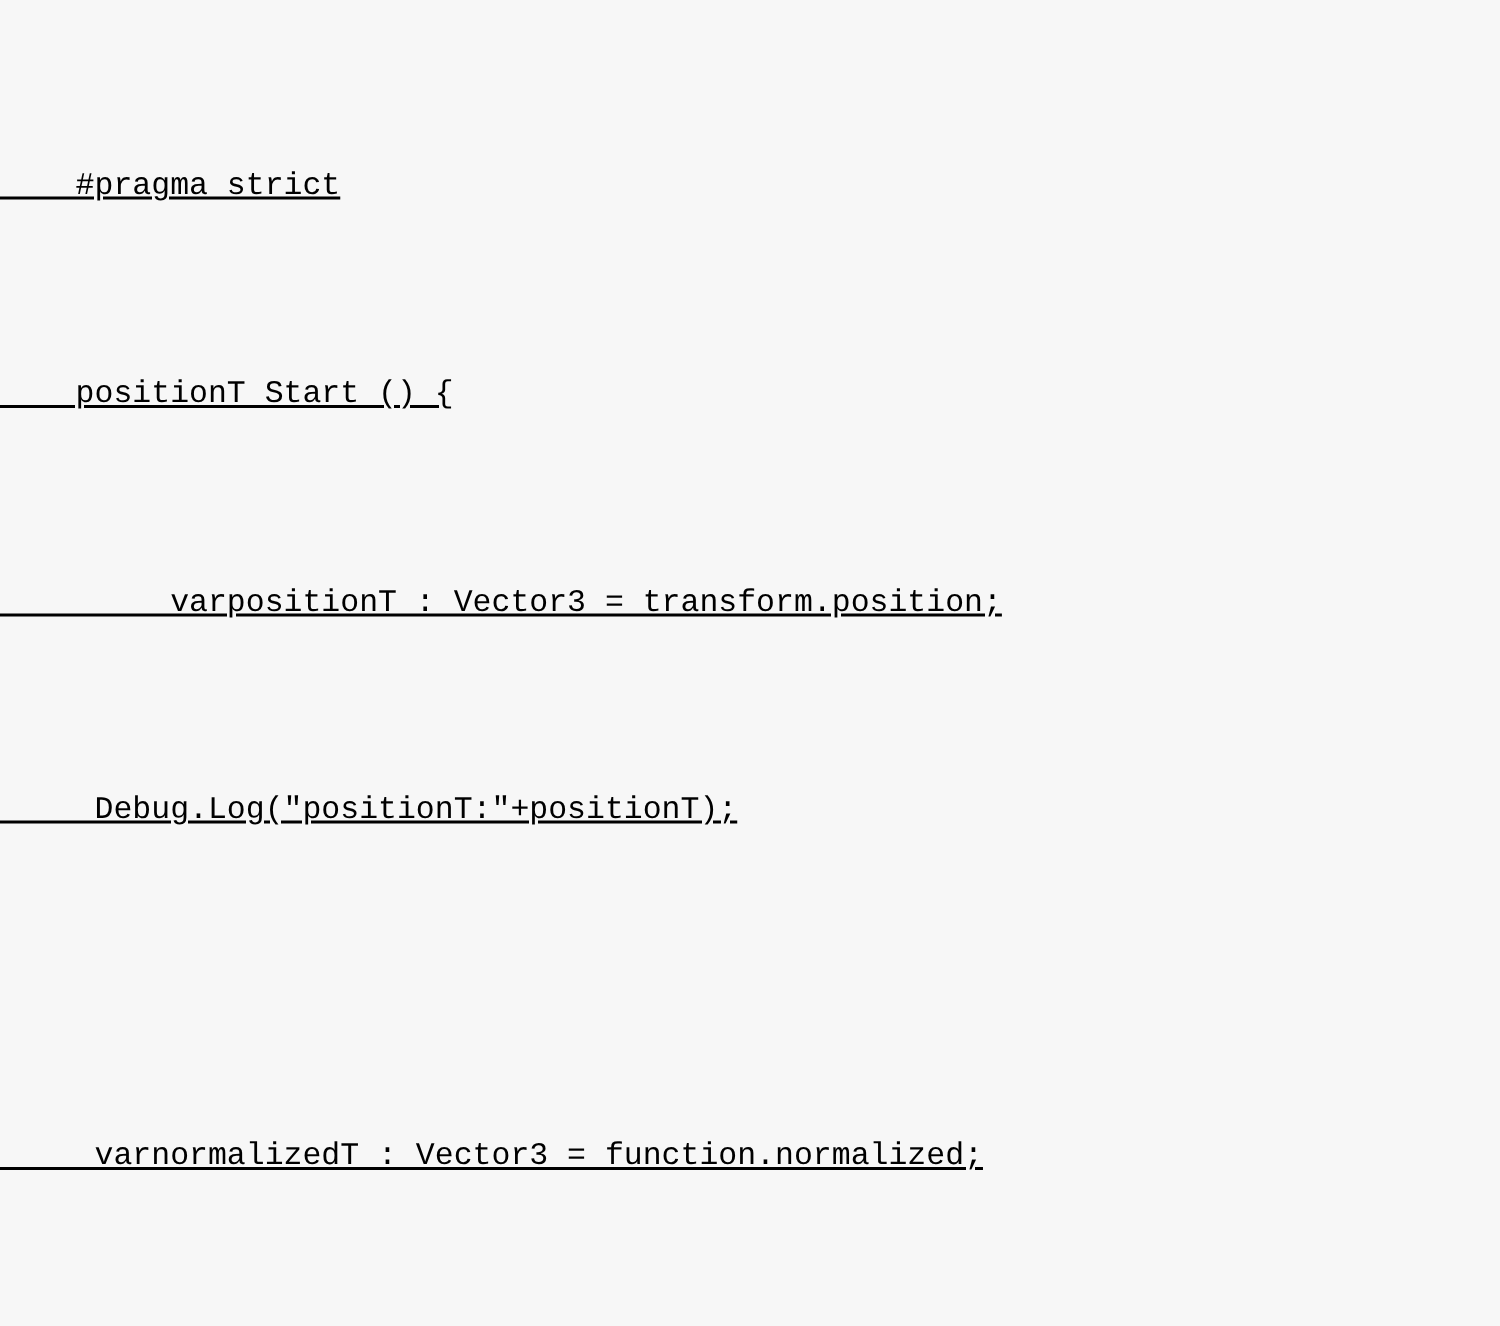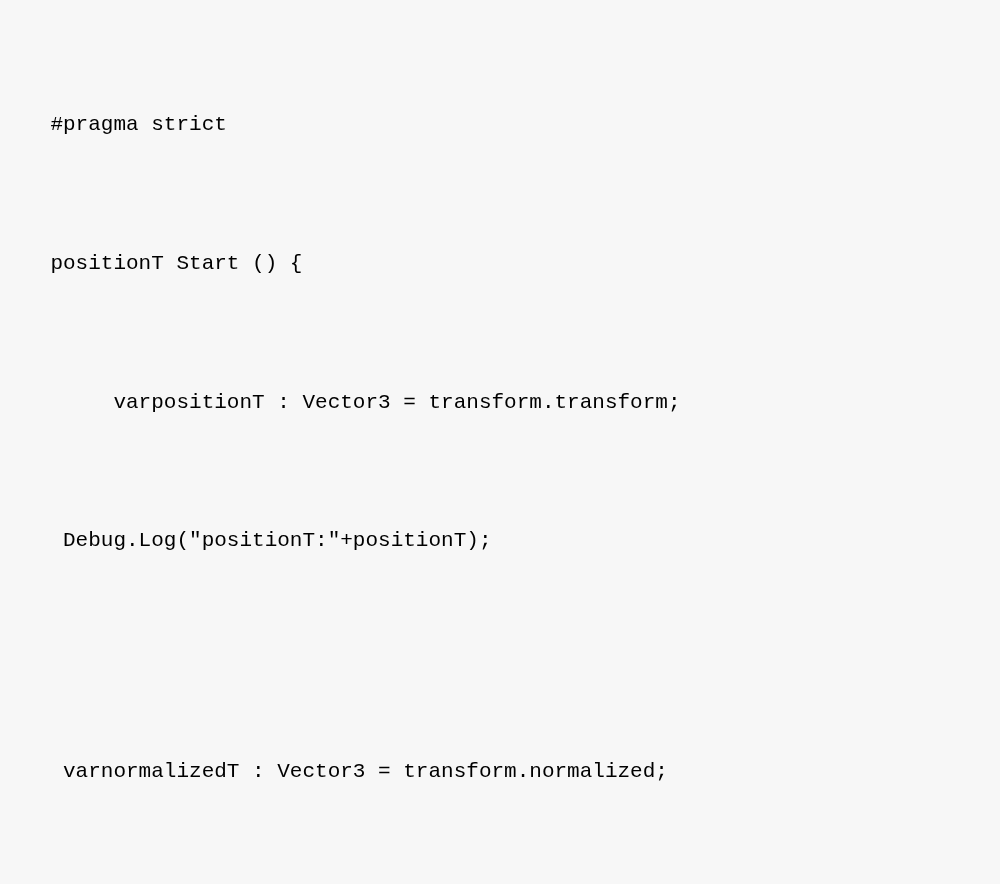--- a/index.html
+++ b/index.html
@@ -17,32 +17,33 @@
       padding: 10px 0;
       line-height: 2.2;
       overflow: hidden;
     }
     .code-container {
       white-space: pre;
     }
     .line {
       display: block;
       white-space: pre;
+      text-decoration: underline;
     }
   </style>
 </head>
 <body>
 
 <div class="code-container">
   <span class="line">    #pragma strict</span>
   <span class="line">    positionT Start () {</span>
-  <span class="line">         varpositionT : Vector3 = transform.transform;</span>
+  <span class="line">         varpositionT : Vector3 = transform.position;</span>
   <span class="line">     Debug.Log("positionT:"+positionT);</span>
   <span class="line"></span>
-  <span class="line">     varnormalizedT : Vector3 = transform.normalized;</span>
+  <span class="line">     varnormalizedT : Vector3 = function.normalized;</span>
   
   
   
   
   <span class="line"></span>
   
   
   
   
   

